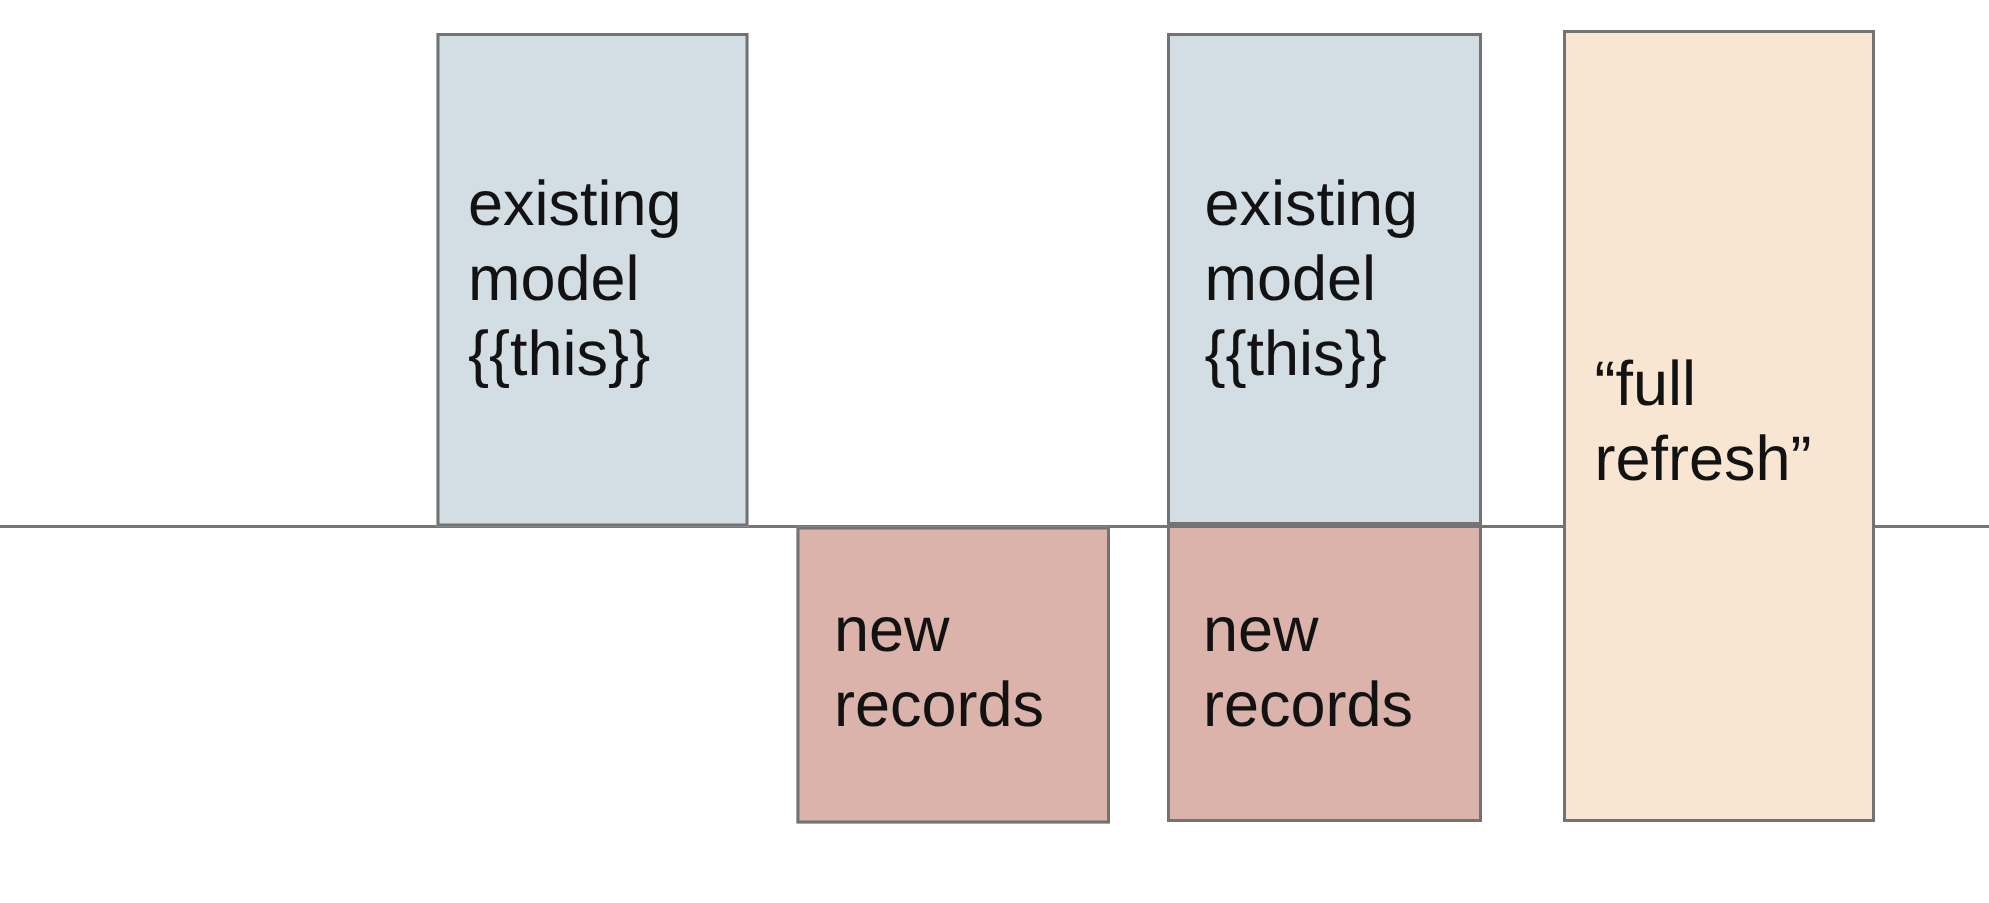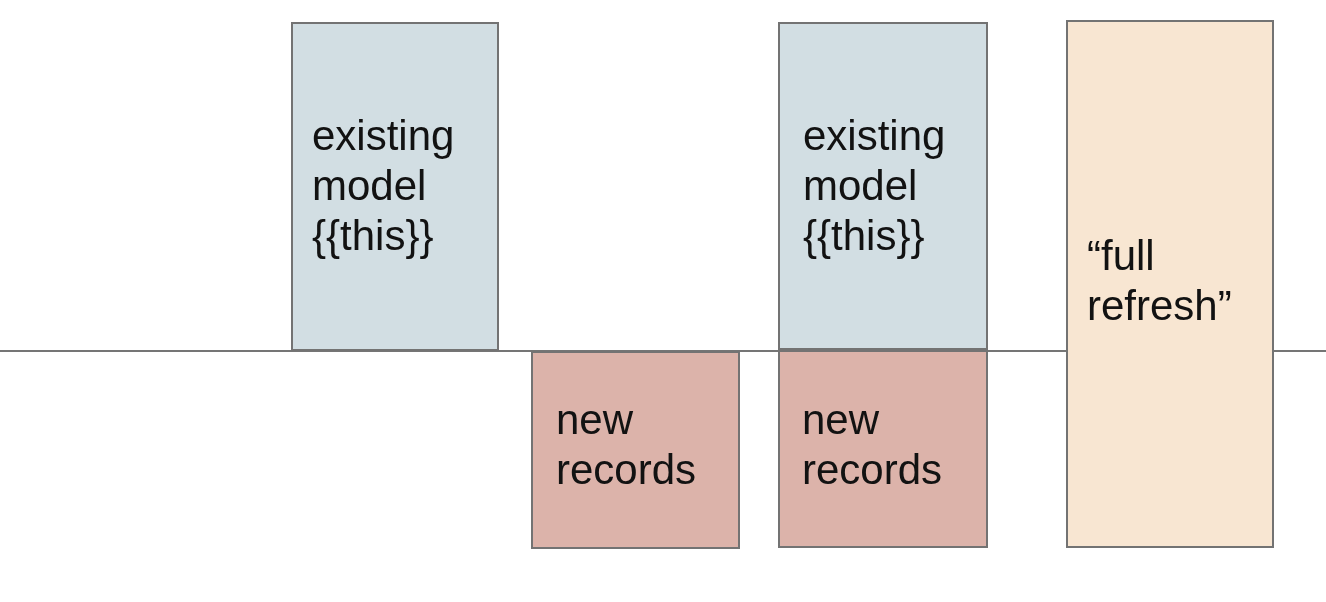--- a/index.html
+++ b/index.html
@@ -32,21 +32,21 @@
     line-height:50px;
     white-space:normal;
     letter-spacing:0;
   }
   
   #box-source{left:36px;top:20px;width:210px;height:529px;background:#dde8d5;}
   #box-model1{left:291px;top:22px;width:208px;height:329px;background:#d2dee3;}
   #box-new1{left:531px;top:351px;width:209px;height:198px;background:#dcb3aa;}
   #box-model2{left:778px;top:22px;width:210px;height:328px;background:#d2dee3;}
   #box-new2{left:778px;top:350px;width:210px;height:198px;background:#dcb3aa;}
-  #box-full{left:1042px;top:20px;width:208px;height:528px;background:#f8e6d2;margin-left:24px;}
+  #box-full{left:1042px;top:20px;width:208px;height:528px;background:#f8e6d2;}
   
   #box-source .label{left:22px;top:239px;}
   #box-model1 .label{left:19px;top:87px;}
   #box-new1 .label{left:23px;top:42px;}
   #box-model2 .label{left:23px;top:87px;}
   #box-new2 .label{left:22px;top:43px;}
   #box-full .label{left:19px;top:209px;}
 </style>
 </head>
 <body>

